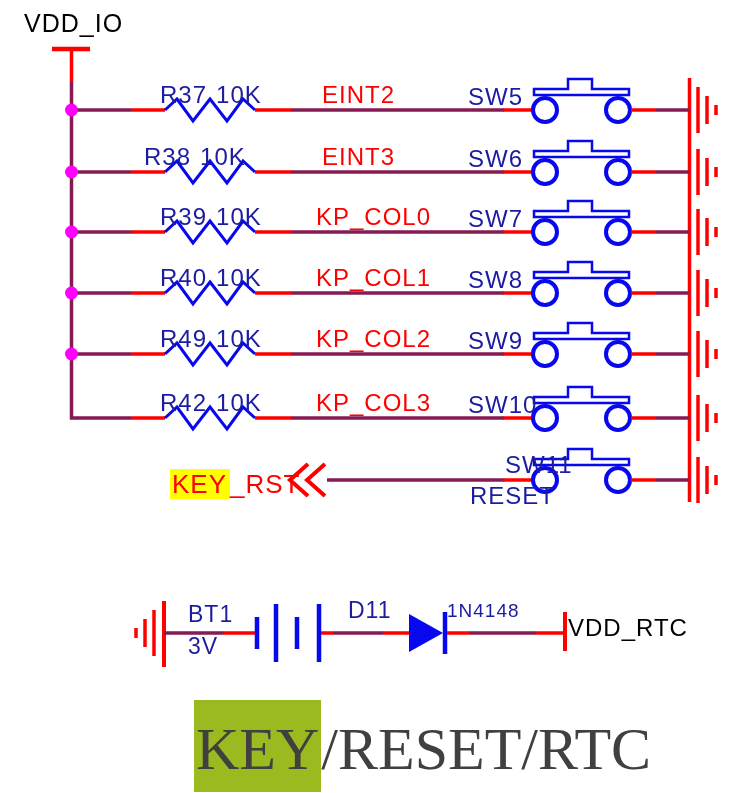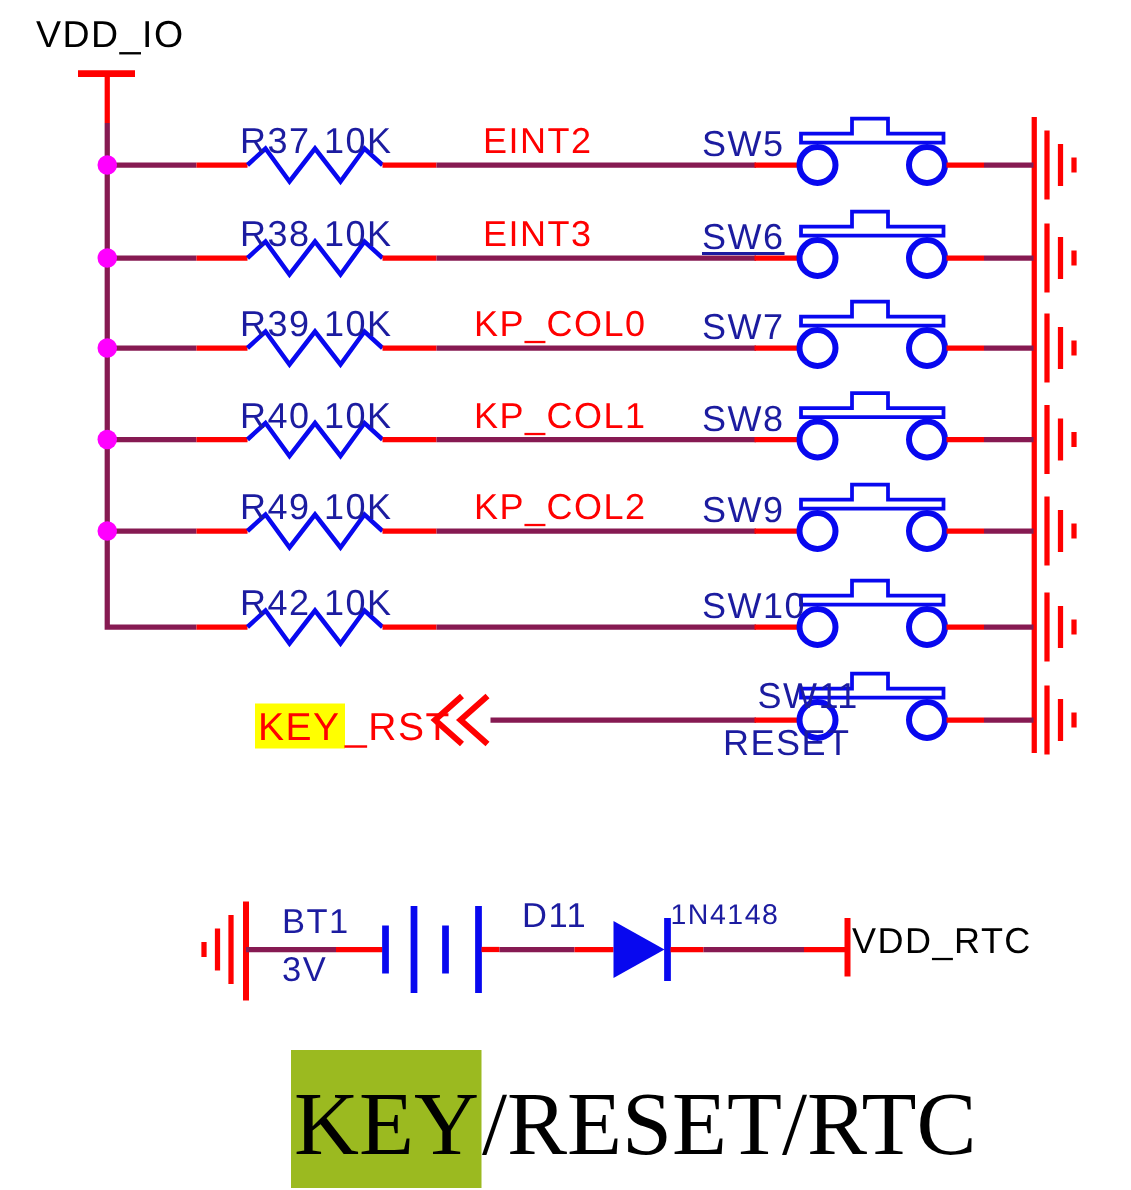--- a/index.html
+++ b/index.html
@@ -40,21 +40,21 @@
     color:var(--red);
     white-space:nowrap;
   }
   .portlbl .hl{background:var(--yellow);padding:0 3px 0 2px;}
   .title{
     position:absolute;
     left:194px;top:719px;
     font-family:"Liberation Serif","DejaVu Serif",serif;
     font-size:60px;
     line-height:60px;
-    color:#000000;
+    color:#404040;
     white-space:nowrap;
   }
   .title .hl{background:var(--green);padding:16px 2px 10px 2px;}
 </style>
 </head>
 <body>
 
 <div class="canvas">
 
   <svg width="754" height="793" viewBox="0 0 754 793">
@@ -185,25 +185,25 @@
   </svg>
 
   <span class="lbl black" style="left:24px;top:10px;font-size:25px;">VDD_IO</span>
 
   <div class="lbl reslbl" style="left:160px;top:82px;">
     <span>R37</span><span class="gap"></span><span>10K</span>
   </div>
   <span class="lbl red" style="left:322px;top:82px;">EINT2</span>
   <span class="lbl" style="left:468px;top:84px;">SW5</span>
 
-  <div class="lbl reslbl" style="left:160px;top:144px;">
+  <div class="lbl reslbl" style="left:144px;top:144px;">
     <span>R38</span><span class="gap"></span><span>10K</span>
   </div>
   <span class="lbl red" style="left:322px;top:144px;">EINT3</span>
-  <span class="lbl" style="left:468px;top:146px;text-decoration:underline;">SW6</span>
+  <span class="lbl" style="left:468px;top:146px;">SW6</span>
 
   <div class="lbl reslbl" style="left:160px;top:204px;">
     <span>R39</span><span class="gap"></span><span>10K</span>
   </div>
   <span class="lbl red" style="left:316px;top:204px;">KP_COL0</span>
   <span class="lbl" style="left:468px;top:206px;">SW7</span>
 
   <div class="lbl reslbl" style="left:160px;top:265px;">
     <span>R40</span><span class="gap"></span><span>10K</span>
   </div>
@@ -212,27 +212,28 @@
 
   <div class="lbl reslbl" style="left:160px;top:326px;">
     <span>R49</span><span class="gap"></span><span>10K</span>
   </div>
   <span class="lbl red" style="left:316px;top:326px;">KP_COL2</span>
   <span class="lbl" style="left:468px;top:328px;">SW9</span>
 
   <div class="lbl reslbl" style="left:160px;top:390px;">
     <span>R42</span><span class="gap"></span><span>10K</span>
   </div>
+  <span class="lbl red" style="left:316px;top:390px;">KP_COL3</span>
   <span class="lbl" style="left:468px;top:392px;">SW10</span>
 
   <div class="portlbl" style="left:139px;top:468px;padding-left:31px;">
     <span class="hl">KEY</span><span>_RST</span>
   </div>
   <span class="lbl" style="left:470px;top:452px;margin-left:35px;">SW11</span>
-  <span class="lbl" style="left:470px;top:483px;margin-left:12px;">RESET</span>
+  <span class="lbl" style="left:470px;top:483px;">RESET</span>
 
   <span class="lbl" style="left:188px;top:602px;font-size:23px;">BT1</span>
   <span class="lbl" style="left:188px;top:634px;font-size:23px;">3V</span>
   <span class="lbl" style="left:348px;top:598px;font-size:23px;">D11</span>
   <span class="lbl" style="left:447px;top:601px;font-size:19px;">1N4148</span>
   <span class="lbl black" style="left:568px;top:615px;">VDD_RTC</span>
 
   <div class="title">
     <span class="hl">KEY</span><span>/RESET/RTC</span>
   </div>

